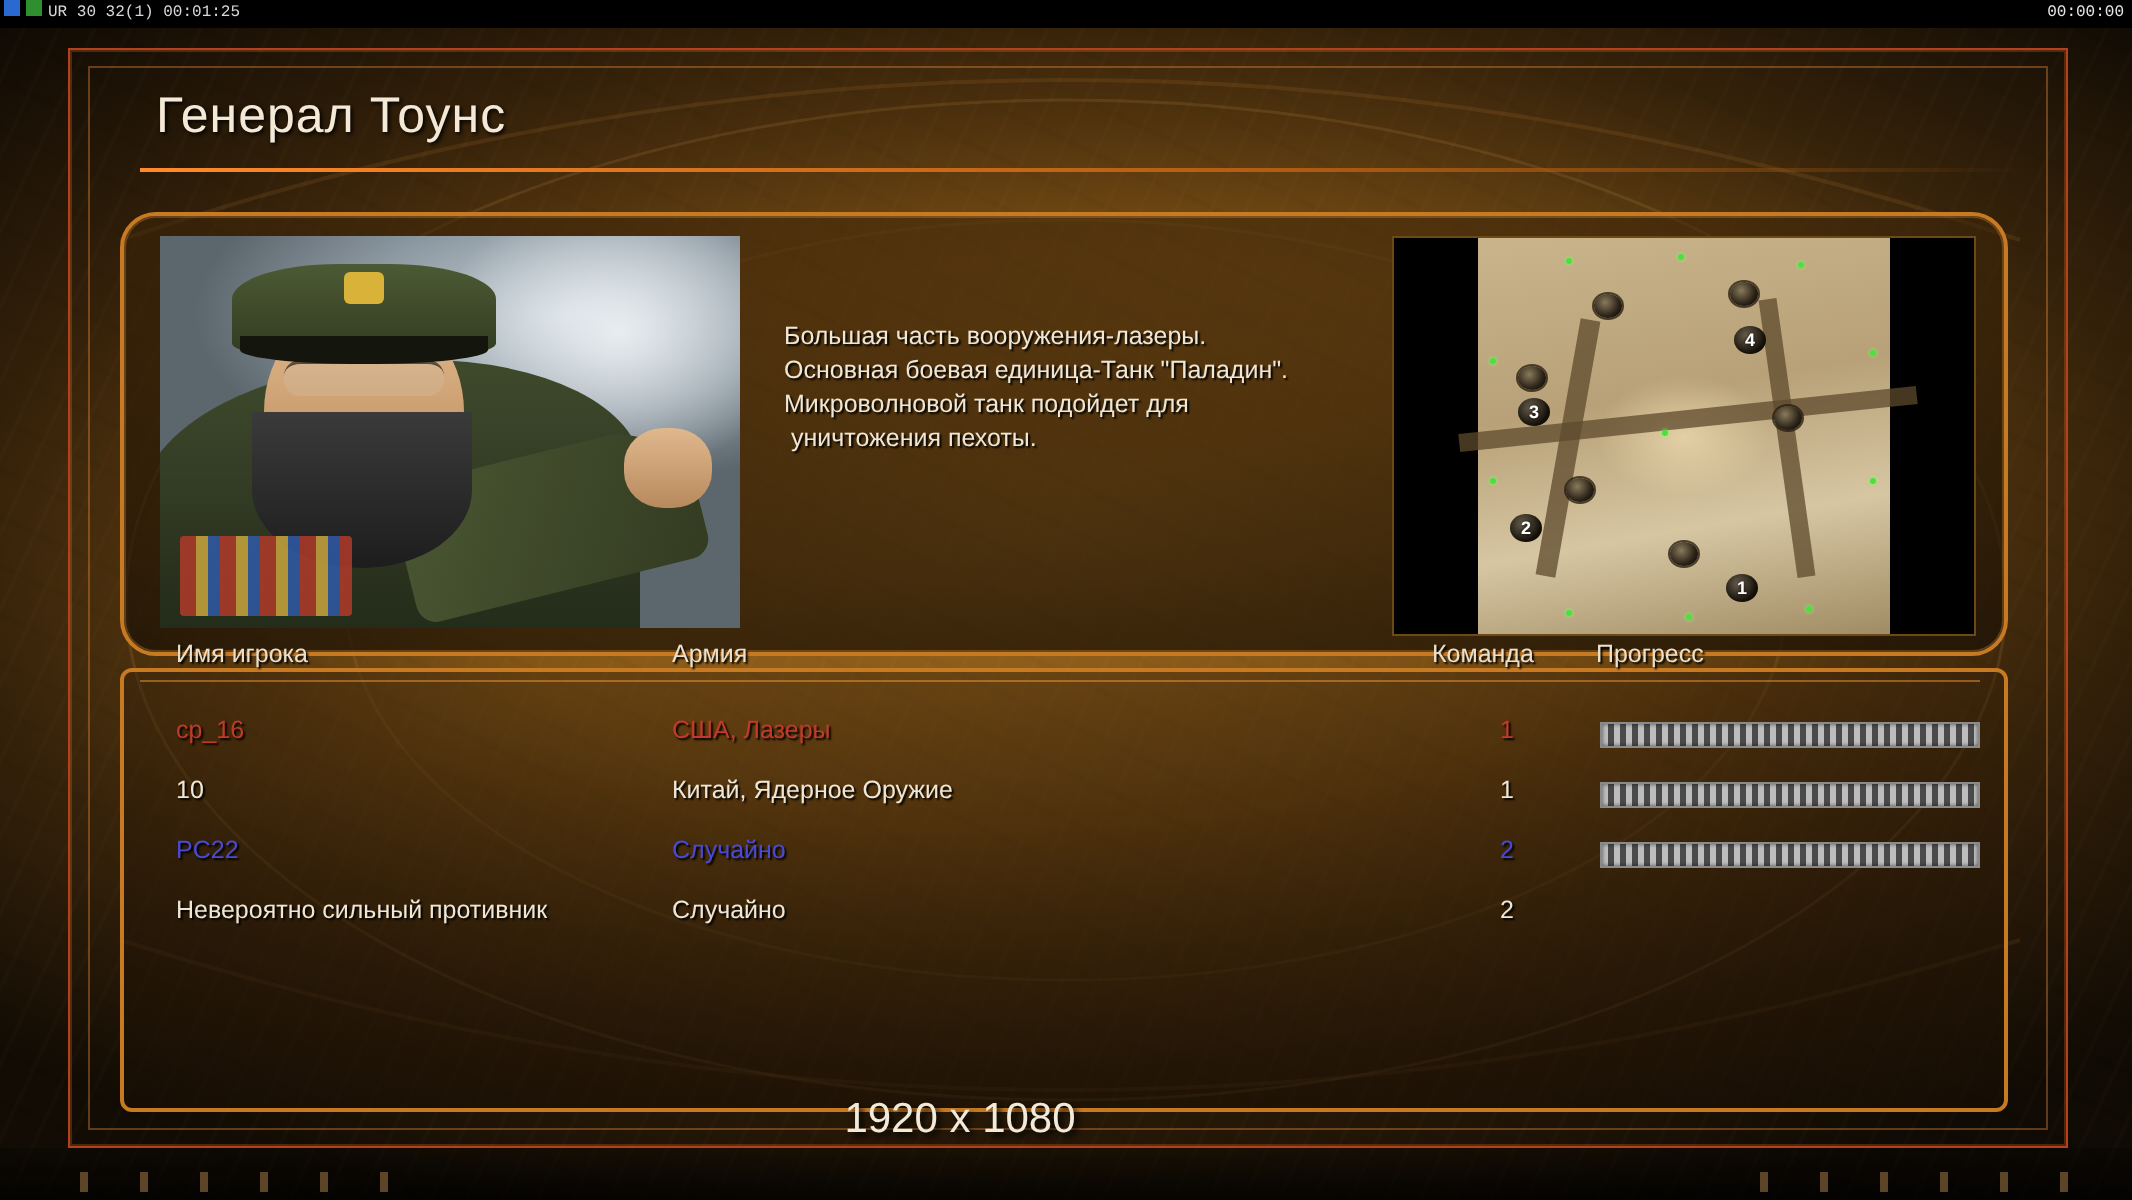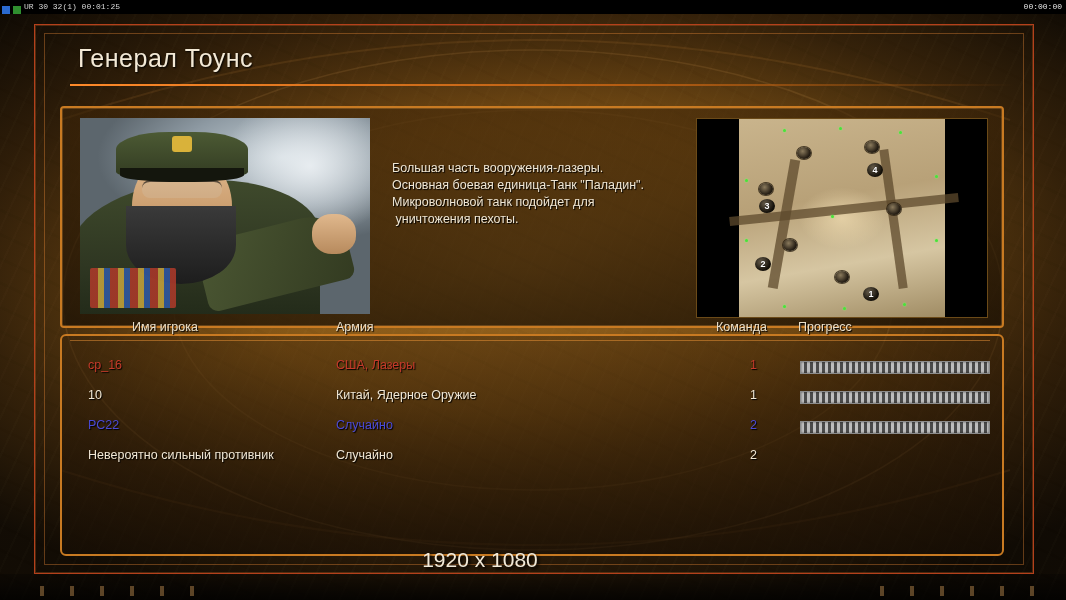--- a/index.html
+++ b/index.html
@@ -14,41 +14,41 @@
   .tex{position:absolute;inset:0;opacity:.30;
     background:
       repeating-linear-gradient(115deg, rgba(255,220,150,.05) 0px, rgba(255,220,150,.05) 2px, transparent 2px, transparent 16px),
       repeating-linear-gradient(25deg, rgba(0,0,0,.07) 0px, rgba(0,0,0,.07) 3px, transparent 3px, transparent 22px);
     pointer-events:none;}
   .arcs{position:absolute;inset:0;pointer-events:none;opacity:.55;}
 
   
   #topbar{position:absolute;left:0;top:0;width:1066px;height:14px;background:#000;color:#d8d8d8;
     font-family:"Liberation Mono",monospace;font-size:8px;line-height:14px;}
-  #topbar .lft{position:absolute;left:2px;top:0;display:flex;gap:3px;align-items:flex-end;}
+  #topbar .lft{position:absolute;left:2px;top:0;display:flex;gap:3px;align-items:flex-start;}
   #topbar .sq{display:inline-block;width:8px;height:8px;background:#2a6ad0;vertical-align:-1px;}
   #topbar .sq.g{background:#2f8f2f;}
   #topbar .rgt{position:absolute;right:4px;top:0;color:#e6e6e6;}
 
   
   #frame{position:absolute;left:34px;top:24px;width:998px;height:548px;
     border:1px solid #b4401c;box-shadow:0 0 0 1px rgba(255,120,40,.25) inset;}
   #frameInner{position:absolute;left:44px;top:33px;width:978px;height:530px;
     border:1px solid rgba(255,150,60,.35);}
 
   
   #titleBar{position:absolute;left:56px;top:42px;width:968px;height:44px;}
   #title{position:absolute;left:22px;top:2px;font-size:25px;color:#f3e9d6;letter-spacing:.5px;
     text-shadow:1px 1px 2px #000;}
   #titleRule{position:absolute;left:14px;top:42px;width:944px;height:2px;
     background:linear-gradient(to right,#ff8a2a,#b35c12 60%,rgba(180,92,18,0));}
 
   
   #infoPanel{position:absolute;left:60px;top:106px;width:940px;height:218px;
-    border:2px solid #c87a22;border-radius:4px;
+    border:2px solid #c87a22;border-radius:18px;
     background:linear-gradient(180deg, rgba(60,36,8,.55), rgba(26,16,4,.72));
     box-shadow:0 0 0 1px rgba(255,170,70,.25) inset;}
   #portrait{position:absolute;left:18px;top:10px;width:290px;height:196px;overflow:hidden;
     background:linear-gradient(180deg,#7f8e9a 0%,#93a2ad 35%,#5d6a72 65%,#3a4148 100%);}
   .pt-sky{position:absolute;inset:0;background:
      radial-gradient(ellipse 80% 55% at 70% 20%, #c8d2d8 0%, #8e9aa3 45%, #5c666d 80%);}
   .pt-cloud{position:absolute;right:0;top:0;width:150px;height:120px;
      background:radial-gradient(ellipse at 60% 40%, rgba(240,244,247,.85), rgba(140,152,160,0) 70%);}
   .pt-body{position:absolute;left:-10px;bottom:-6px;width:250px;height:140px;
      background:linear-gradient(180deg,#3f4a2c 0%,#2f3722 60%,#222a19 100%);
@@ -90,21 +90,21 @@
     display:flex;align-items:center;justify-content:center;color:#fff;font-size:9px;font-weight:bold;
     text-shadow:0 0 2px #000;}
   .mgreen{position:absolute;width:3px;height:3px;background:#49e23a;border-radius:50%;box-shadow:0 0 2px #7dff6a;}
 
   
   #listPanel{position:absolute;left:60px;top:334px;width:940px;height:218px;
     border:2px solid #c87a22;border-radius:6px;
     background:linear-gradient(180deg, rgba(54,32,8,.42), rgba(24,14,4,.60));}
   #cols{position:absolute;left:6px;top:-16px;width:930px;height:20px;color:#e9dfca;font-size:12.5px;}
   #cols span{position:absolute;text-shadow:1px 1px 1px #000;}
-  .c-name{left:20px;margin-left:44px;} .c-army{left:268px;} .c-team{left:648px;} .c-prog{left:730px;}
+  .c-name{left:20px;} .c-army{left:268px;} .c-team{left:648px;} .c-prog{left:730px;}
   #headRule{position:absolute;left:8px;top:4px;width:920px;height:1px;background:rgba(255,160,60,.45);}
 
   .prow{position:absolute;left:6px;width:930px;height:22px;font-size:12.5px;}
   .prow span{position:absolute;text-shadow:1px 1px 1px #000;}
   .p-name{left:20px;} .p-army{left:268px;} .p-team{left:682px;}
   .bar{position:absolute;left:732px;top:3px;width:188px;height:11px;
     background:repeating-linear-gradient(90deg,#bdbdbd 0 3px,#4a4a4a 3px 6px);
     border:1px solid #8a8a8a;box-shadow:0 0 2px rgba(0,0,0,.6) inset;}
 
   

